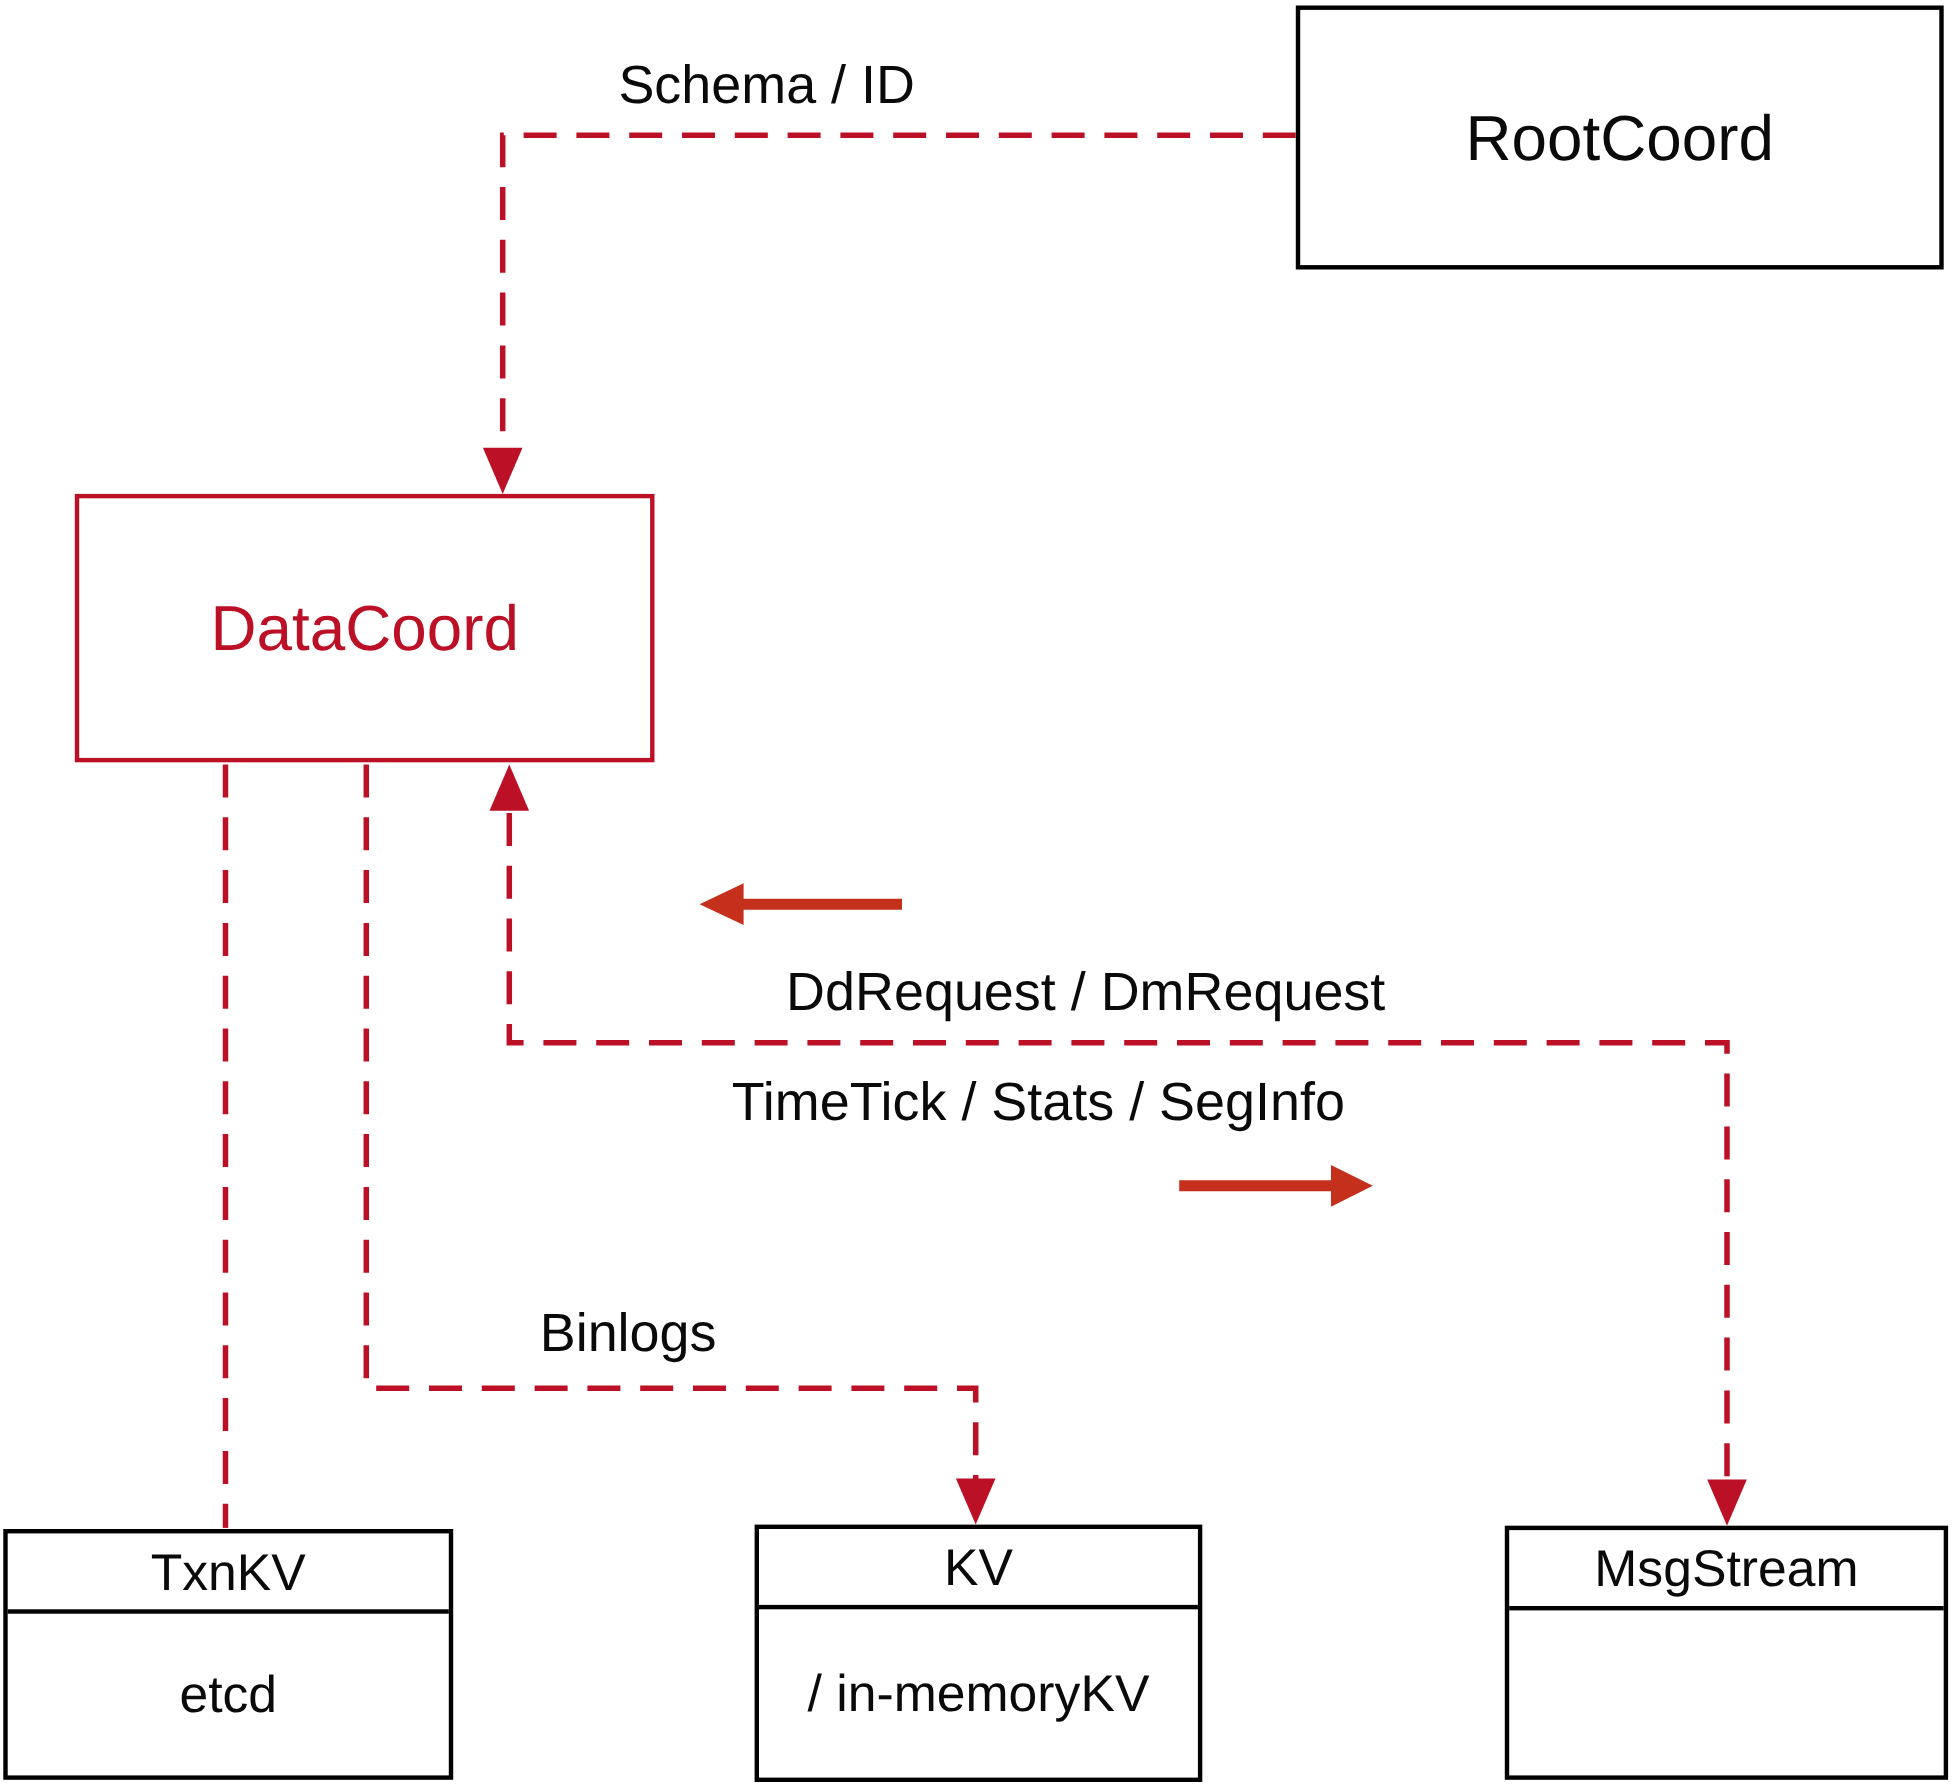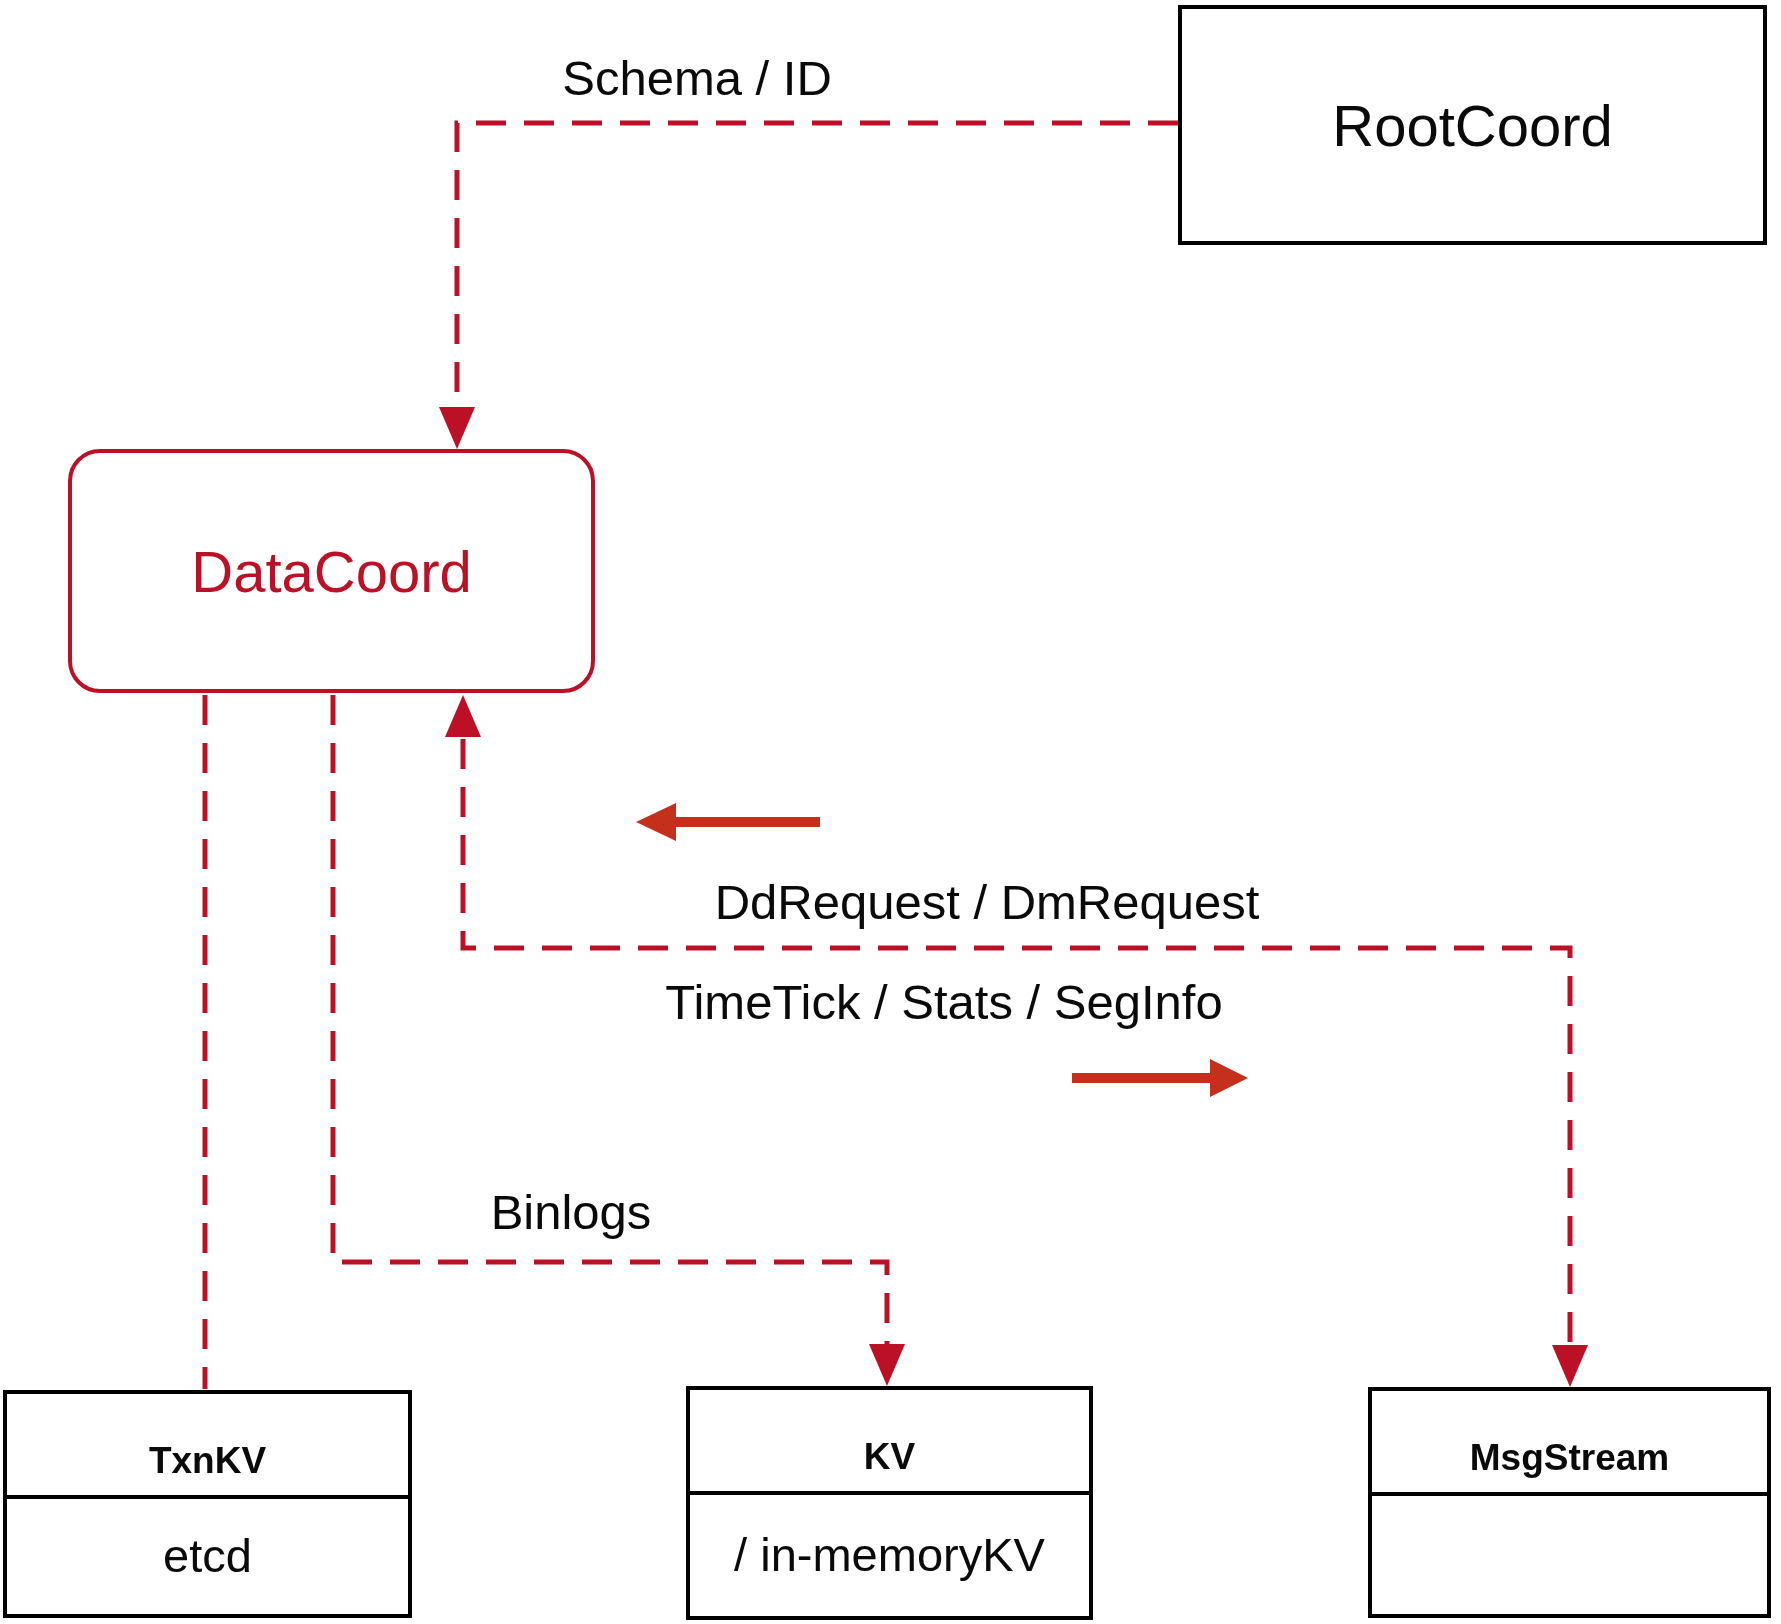--- a/index.html
+++ b/index.html
@@ -55,24 +55,23 @@
     border:4px solid var(--node-border);
     display:flex;
     flex-direction:column;
   }
   .entity-header{
     height:73px;
     border-bottom:4px solid var(--node-border);
     display:flex;
     align-items:center;
     justify-content:center;
-    font-weight:bold;
-    font-size:37px;
+    font-weight:normal;
+    font-size:47px;
     color:var(--text-black);
-    margin-top:32px;
   }
   .entity-body{
     flex:1;
     display:flex;
     flex-direction:column;
     align-items:center;
     justify-content:center;
     font-size:47px;
     line-height:1.45;
     color:var(--text-black);
@@ -106,21 +105,21 @@
     <polygon class="ahead" points="1570,1387 1552,1345 1588,1345"></polygon>
 
     <polygon class="solid-arrow" points="820,817 676,817 676,803 636,822 676,841 676,827 820,827"></polygon>
     <polygon class="solid-arrow" points="1072,1073 1210,1073 1210,1059 1248,1078 1210,1097 1210,1083 1072,1083"></polygon>
   </svg>
 
   <div class="node" style="left:1178px;top:5px;width:589px;height:240px;">
     <span class="node-title">RootCoord</span>
   </div>
 
-  <div class="node crimson" style="left:68px;top:449px;width:527px;height:244px;border-radius:32px;">
+  <div class="node crimson" style="left:68px;top:449px;width:527px;height:244px;">
     <span class="node-title">DataCoord</span>
   </div>
 
   <div class="entity" style="left:3px;top:1390px;width:409px;height:228px;">
     <div class="entity-header">TxnKV</div>
     <div class="entity-body">etcd</div>
   </div>
 
   <div class="entity" style="left:686px;top:1386px;width:407px;height:234px;">
     <div class="entity-header">KV</div>

